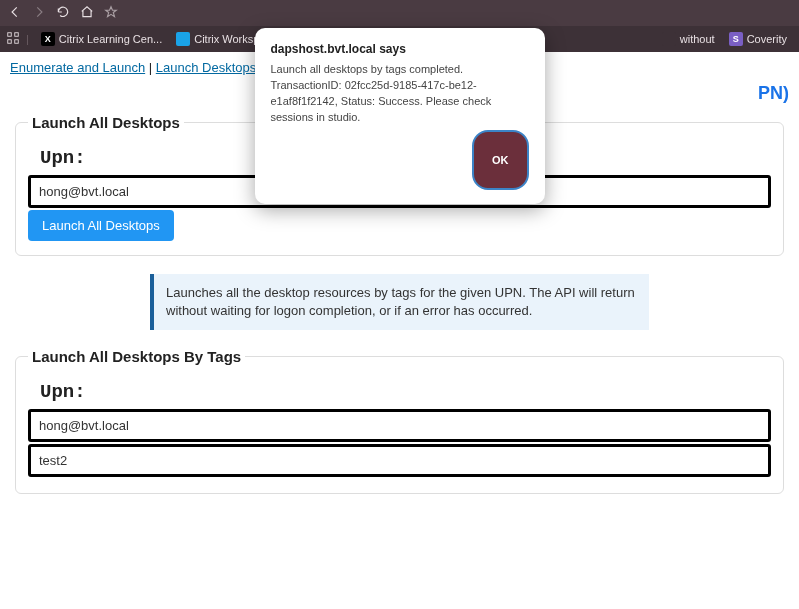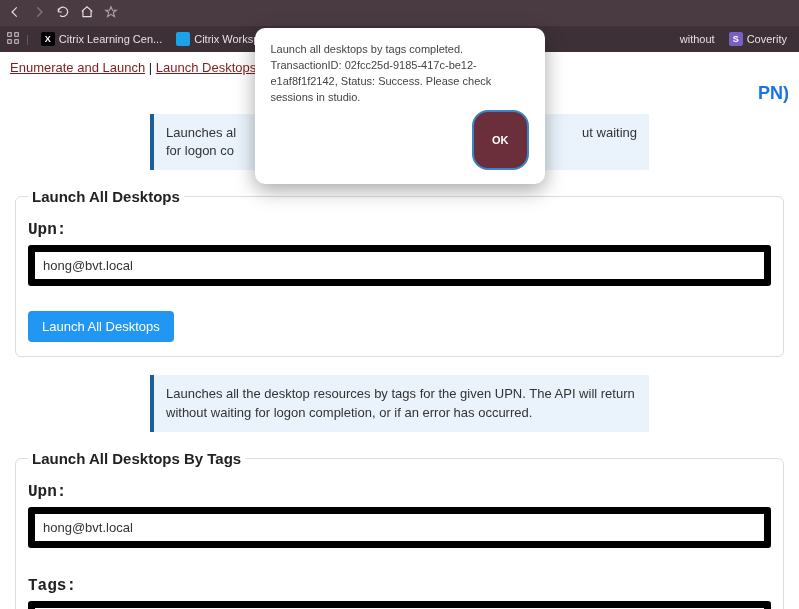--- a/index.html
+++ b/index.html
@@ -66,21 +66,21 @@
     font-size: 9px; font-weight: bold; color: #fff;
   }
   .bm-sep { color: #6a5d63; margin: 0 2px; }
   .bm-apps svg { width:14px; height:14px; stroke:#e8e0e3; fill:none; stroke-width:1.5; }
   
   .page {
     padding: 8px 10px;
     color: #222;
   }
   .top-links a {
-    color: #7f1d1d;
+    color: #0369a1;
     text-decoration: underline;
     font-size: 13px;
   }
   .top-links { margin-bottom: 6px; }
   .section-heading {
     color: #1a73e8;
     font-weight: bold;
     font-size: 18px;
     text-align: right;
     margin: 8px 0 10px;
@@ -102,32 +102,32 @@
     position: relative;
   }
   fieldset.panel legend {
     padding: 0 4px;
     font-size: 15px;
     font-weight: bold;
     color: #222;
   }
   .fld-label {
     font-family: "Courier New", monospace;
-    font-size: 16px;
-    font-weight: bold;
-    margin: 4px 0 6px 0;
+    font-size: 19px;
+    font-weight: bold;
+    margin: 4px 0 6px 12px;
   }
   .text-input {
     width: 100%;
     padding: 6px 8px;
-    border: 7px solid #000000;
+    border: 3px solid #000000;
     border-radius: 3px;
     font-size: 13px;
     color: #333;
-    margin-bottom: 25px;
+    margin-bottom: 2px;
   }
   .btn-primary {
     background: #2196f3;
     color: #fff;
     border: none;
     padding: 8px 14px;
     border-radius: 4px;
     font-size: 13px;
     cursor: pointer;
   }
@@ -222,44 +222,39 @@
     <a href="#">Launch Desktops</a>
     <span> | </span>
     <a href="#">Logoff</a>
   </div>
 
   <div class="section-heading">
     <span>Laun</span>
     <span style="visibility:hidden">ch All Desktops of a User Principal Name (U</span>
     <span>PN)</span>
   </div>
-  <div class="callout">
-    <span>Launches al</span>
-    <span style="float:right">ut waiting</span><br>
-    <span>for logon co</span>
-  </div>
 
   <fieldset class="panel">
     <legend>Launch All Desktops</legend>
     <div class="fld-label">Upn:</div>
     <input class="text-input" value="hong@bvt.local" style="">
     <button class="btn-primary">Launch All Desktops</button>
   </fieldset>
 
   <div class="callout">Launches all the desktop resources by tags for the given UPN. The API will return without waiting for logon completion, or if an error has occurred.</div>
 
   <fieldset class="panel">
     <legend>Launch All Desktops By Tags</legend>
     <div class="fld-label">Upn:</div>
     <input class="text-input" value="hong@bvt.local" style="">
-    <div class="fld-label">Tags:</div>
     <input class="text-input" value="test2" style="">
     
   </fieldset>
 
 </div>
 
 <div class="dialog">
+  <div class="dialog-title">dapshost.bvt.local says</div>
   <div class="dialog-body">Launch all desktops by tags completed. TransactionID: 02fcc25d-9185-417c-be12-e1af8f1f2142, Status: Success. Please check sessions in studio.</div>
   <div class="dialog-actions">
     <button class="btn-ok">OK</button>
   </div>
 </div>
 
 </body></html>

